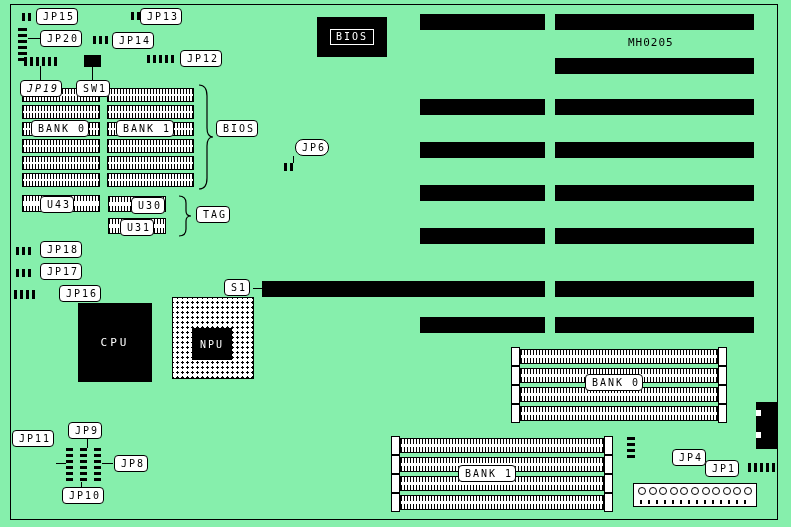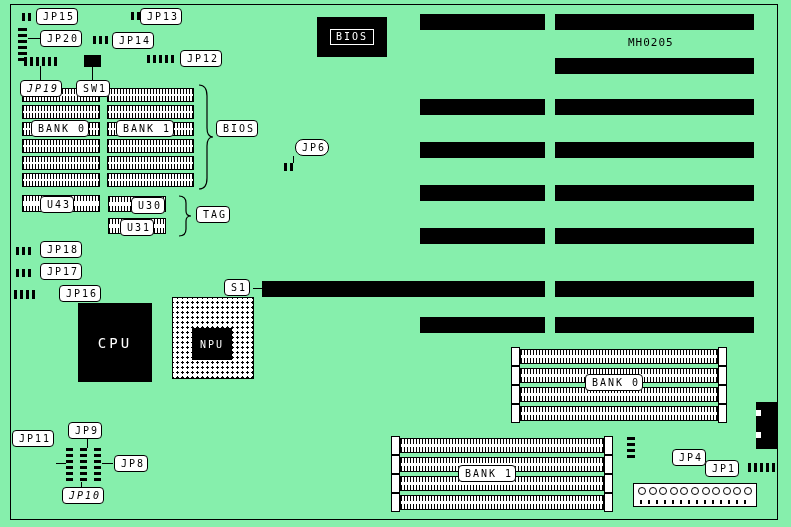--- a/index.html
+++ b/index.html
@@ -32,21 +32,21 @@
   .leader{position:absolute;background:#000;z-index:4;}
   .brace{position:absolute;z-index:4;}
   .plain-text{position:absolute;font-size:11px;letter-spacing:1px;z-index:5;text-align:right;}
   .dinrow{position:absolute;border:1px solid #000;background:#fff;z-index:3;box-sizing:border-box;}
   .dinrow .dots{display:flex;justify-content:space-between;padding:3px 4px 0 4px;}
   .dinrow .dot{width:6px;height:6px;border:1px solid #000;border-radius:50%;background:#fff;}
   .dinrow .ticks{position:absolute;left:6px;right:6px;bottom:2px;height:4px;
         background-image:repeating-linear-gradient(90deg,#000 0 2px,transparent 2px 8px);}
   .notch{position:absolute;background:#fff;}
   .bioslabel{border:1px solid #fff;padding:1px 5px;letter-spacing:2px;font-size:10px;line-height:12px;}
-  .cputext{letter-spacing:3px;font-size:14px;}
+  .cputext{letter-spacing:3px;font-size:11px;}
 </style>
 </head>
 <body>
 
 <div class="board">
   <div class="frame"></div>
 
   <div class="hpins" style="left:22px;top:13px;width:11px;height:8px;"></div>
   <div class="lbl" style="left:36px;top:8px;">JP15</div>
   <div class="hpins" style="left:131px;top:12px;width:12px;height:8px;"></div>
@@ -190,15 +190,15 @@
 
   <div class="lbl" style="left:68px;top:422px;">JP9</div>
   <div class="leader" style="left:87px;top:439px;width:1px;height:9px;"></div>
   <div class="vpins" style="left:66px;top:448px;width:7px;height:35px;"></div>
   <div class="vpins" style="left:80px;top:448px;width:7px;height:35px;"></div>
   <div class="vpins" style="left:94px;top:448px;width:7px;height:35px;"></div>
   <div class="lbl" style="left:12px;top:430px;">JP11</div>
   <div class="leader" style="left:56px;top:463px;width:10px;height:1px;"></div>
   <div class="lbl" style="left:114px;top:455px;">JP8</div>
   <div class="leader" style="left:102px;top:463px;width:11px;height:1px;"></div>
-  <div class="lbl" style="left:62px;top:487px;font-style:italic;">JP10</div>
+  <div class="lbl" style="left:62px;top:487px;">JP10</div>
   <div class="leader" style="left:81px;top:482px;width:1px;height:5px;"></div>
 </div>
 
 </body></html>

